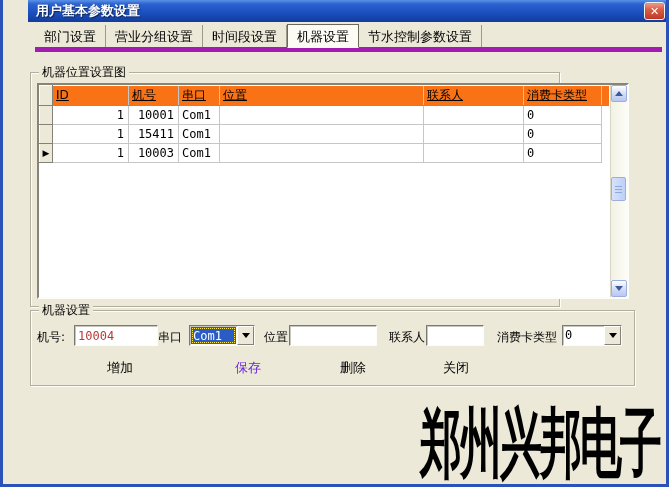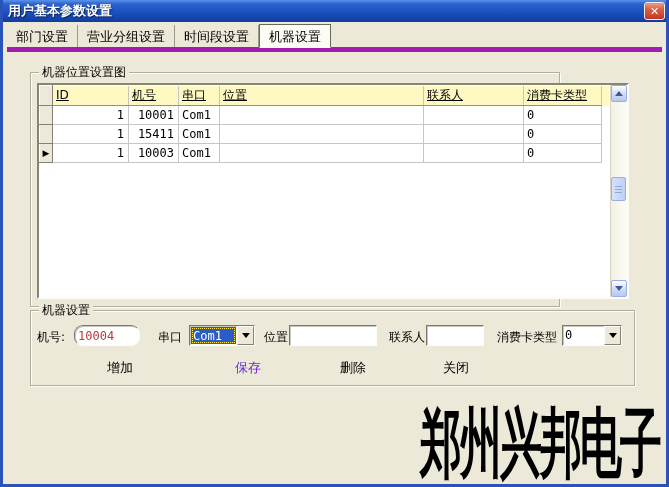--- a/index.html
+++ b/index.html
@@ -1,20 +1,20 @@
 <!DOCTYPE html>
 <html><head>
 <meta charset="utf-8">
 <style>
   * { margin:0; padding:0; box-sizing:border-box; }
   html,body { width:669px; height:487px; font-family:"DejaVu Sans","Liberation Sans",sans-serif; }
   body { background:#d6d2c2; }
 
   .window { position:relative; width:669px; height:487px;
-    border:3px solid #2a52b8; border-top:0; background:#ece9d8; overflow:hidden; }
+    border:3px solid #2a52b8; border-top:0; background:#ece9d8; overflow:hidden;padding-left:28px; }
 
   
   .titlebar { position:relative; height:22px; margin:-0px -3px 0 -3px; padding-left:8px;
     background:linear-gradient(180deg,#5a93e8 0%,#2c63d0 18%,#1c50c0 55%,#123c9e 100%);
     display:flex; align-items:center; }
   .titlebar .title { color:#fff; font-weight:bold; font-size:13px; text-shadow:1px 1px 1px rgba(0,0,0,.55); }
   .close-btn { position:absolute; right:4px; top:2px; width:21px; height:18px;
     background:linear-gradient(180deg,#f0a090 0%,#d95f46 40%,#c23a27 100%);
     border:1px solid #f2f2f2; border-radius:3px; color:#fff; font-size:11px; font-weight:bold;
     display:flex; align-items:center; justify-content:center; box-shadow:inset 0 0 1px #7e1d10; cursor:pointer; }
@@ -37,21 +37,21 @@
   .form-group { left:27px; top:310px; width:605px; height:76px; }
 
   
   .grid { position:absolute; left:6px; top:10px; width:592px; height:216px;
     background:#fff; border:2px solid; border-color:#87857a #fdfdf8 #fdfdf8 #87857a; display:flex; }
   .grid-scroll-area { flex:1; overflow:hidden; }
   table.grid-table { border-collapse:collapse; table-layout:fixed; }
   .grid-table th, .grid-table td { font-size:12px; padding:1px 4px 1px 3px; height:19px;
     border-right:1px solid #c6c6c6; border-bottom:1px solid #c6c6c6;
     overflow:hidden; white-space:nowrap; text-align:left; font-weight:normal; }
-  .grid-table th { height:20px; text-decoration:underline; border-bottom:1px solid #8f8f8f; background:#fef9c3; }
+  .grid-table th { height:20px; text-decoration:underline; border-bottom:1px solid #8f8f8f; background:#f97316; }
   .grid-table th.sel-h, .grid-table td.sel { background:#ece9d8; padding:0;
     border:1px solid; border-color:#fff #848278 #848278 #fff; text-align:center; }
   .grid-table .filler { border:none; }
   .grid-table td.num { text-align:right; font-family:"DejaVu Sans Mono","Liberation Mono",monospace; }
   .grid-table td.mono { font-family:"DejaVu Sans Mono","Liberation Mono",monospace; }
   .row-arrow { font-size:9px; line-height:17px; color:#000; }
 
   
   .vscrollbar { width:17px; background:linear-gradient(90deg,#f3f1e4,#fdfdf6); border-left:1px solid #d8d5c4;
     display:flex; flex-direction:column; }
@@ -66,21 +66,21 @@
     border-bottom:5px solid #3d5a96; }
   .tri-down { width:0; height:0; border-left:4px solid transparent; border-right:4px solid transparent;
     border-top:5px solid #3d5a96; }
 
   
   .form-group label { position:absolute; font-size:12px; top:18px; }
   .txt { position:absolute; top:14px; height:21px; font-size:12px; padding:2px 3px;
     background:#fff; border:1px solid; border-color:#7b7a6e #fdfdf6 #fdfdf6 #7b7a6e;
     box-shadow:inset 1px 1px 0 rgba(128,126,115,.45); outline:none;
     font-family:"DejaVu Sans Mono","Liberation Mono",monospace; }
-  .machine-no { left:43px; width:66px; color:#b83a3a;border-radius:9px; }
+  .machine-no { left:43px; width:84px; color:#b83a3a; }
   .loc-input { left:258px; width:88px; }
   .contact-input { left:395px; width:58px; }
 
   .combo { position:absolute; top:14px; height:21px; display:flex;
     border:1px solid; border-color:#7b7a6e #fdfdf6 #fdfdf6 #7b7a6e;
     box-shadow:inset 1px 1px 0 rgba(128,126,115,.45); background:#fff; cursor:pointer; }
   .combo-field { flex:1; font-size:12px; padding:2px 2px; overflow:hidden;
     font-family:"DejaVu Sans Mono","Liberation Mono",monospace; }
   .combo-field.selected { background:#2b5bc4; color:#fff; outline:1px dotted #ffe94e; outline-offset:-2px; margin:1px; }
   .combo-btn { width:17px; background:#ece9d8; border:1px solid; border-color:#fff #84827a #84827a #fff;
@@ -109,20 +109,21 @@
     <div class="close-btn">
       <span>✕</span>
     </div>
   </div>
 
   <div class="tabstrip">
     <div class="tab">部门设置</div>
     <div class="tab">营业分组设置</div>
     <div class="tab">时间段设置</div>
     <div class="tab active">机器设置</div>
+    <div class="tab">节水控制参数设置</div>
   </div>
 
   <div class="groupbox grid-group">
     <span class="group-title">机器位置设置图</span>
     <div class="grid">
       <div class="grid-scroll-area">
         <table class="grid-table">
           <colgroup>
             <col style="width:13px">
               <col style="width:76px">

